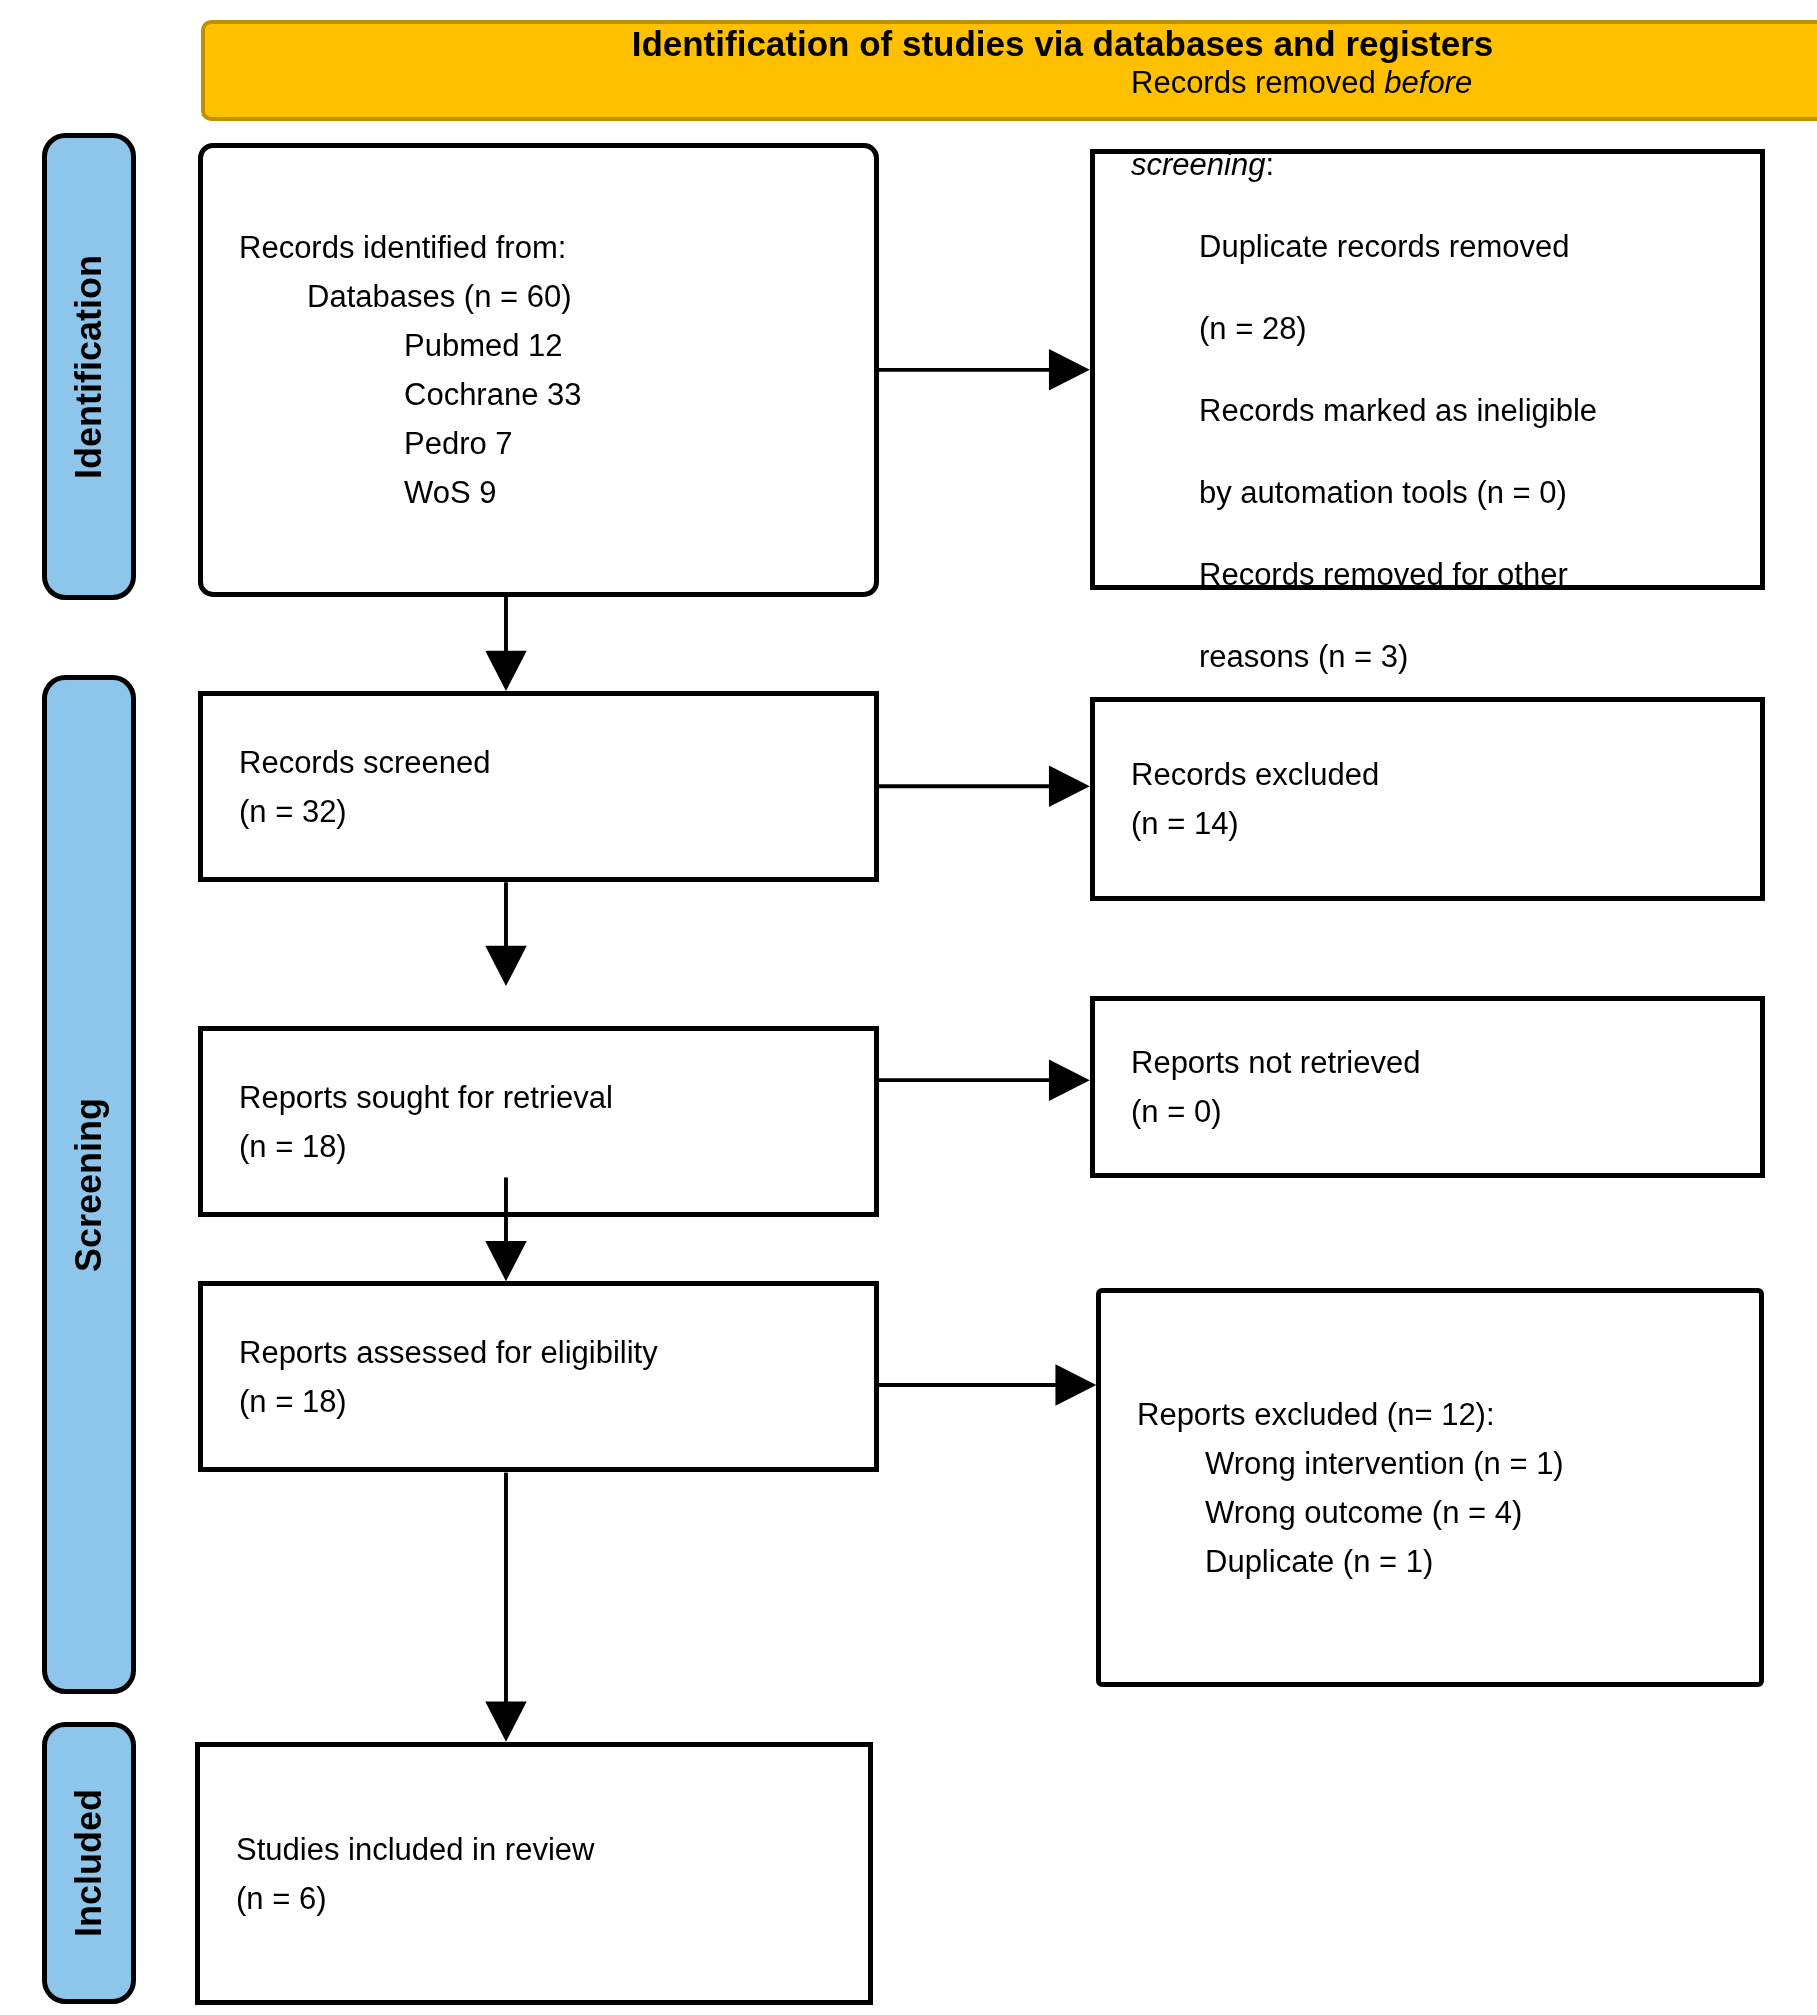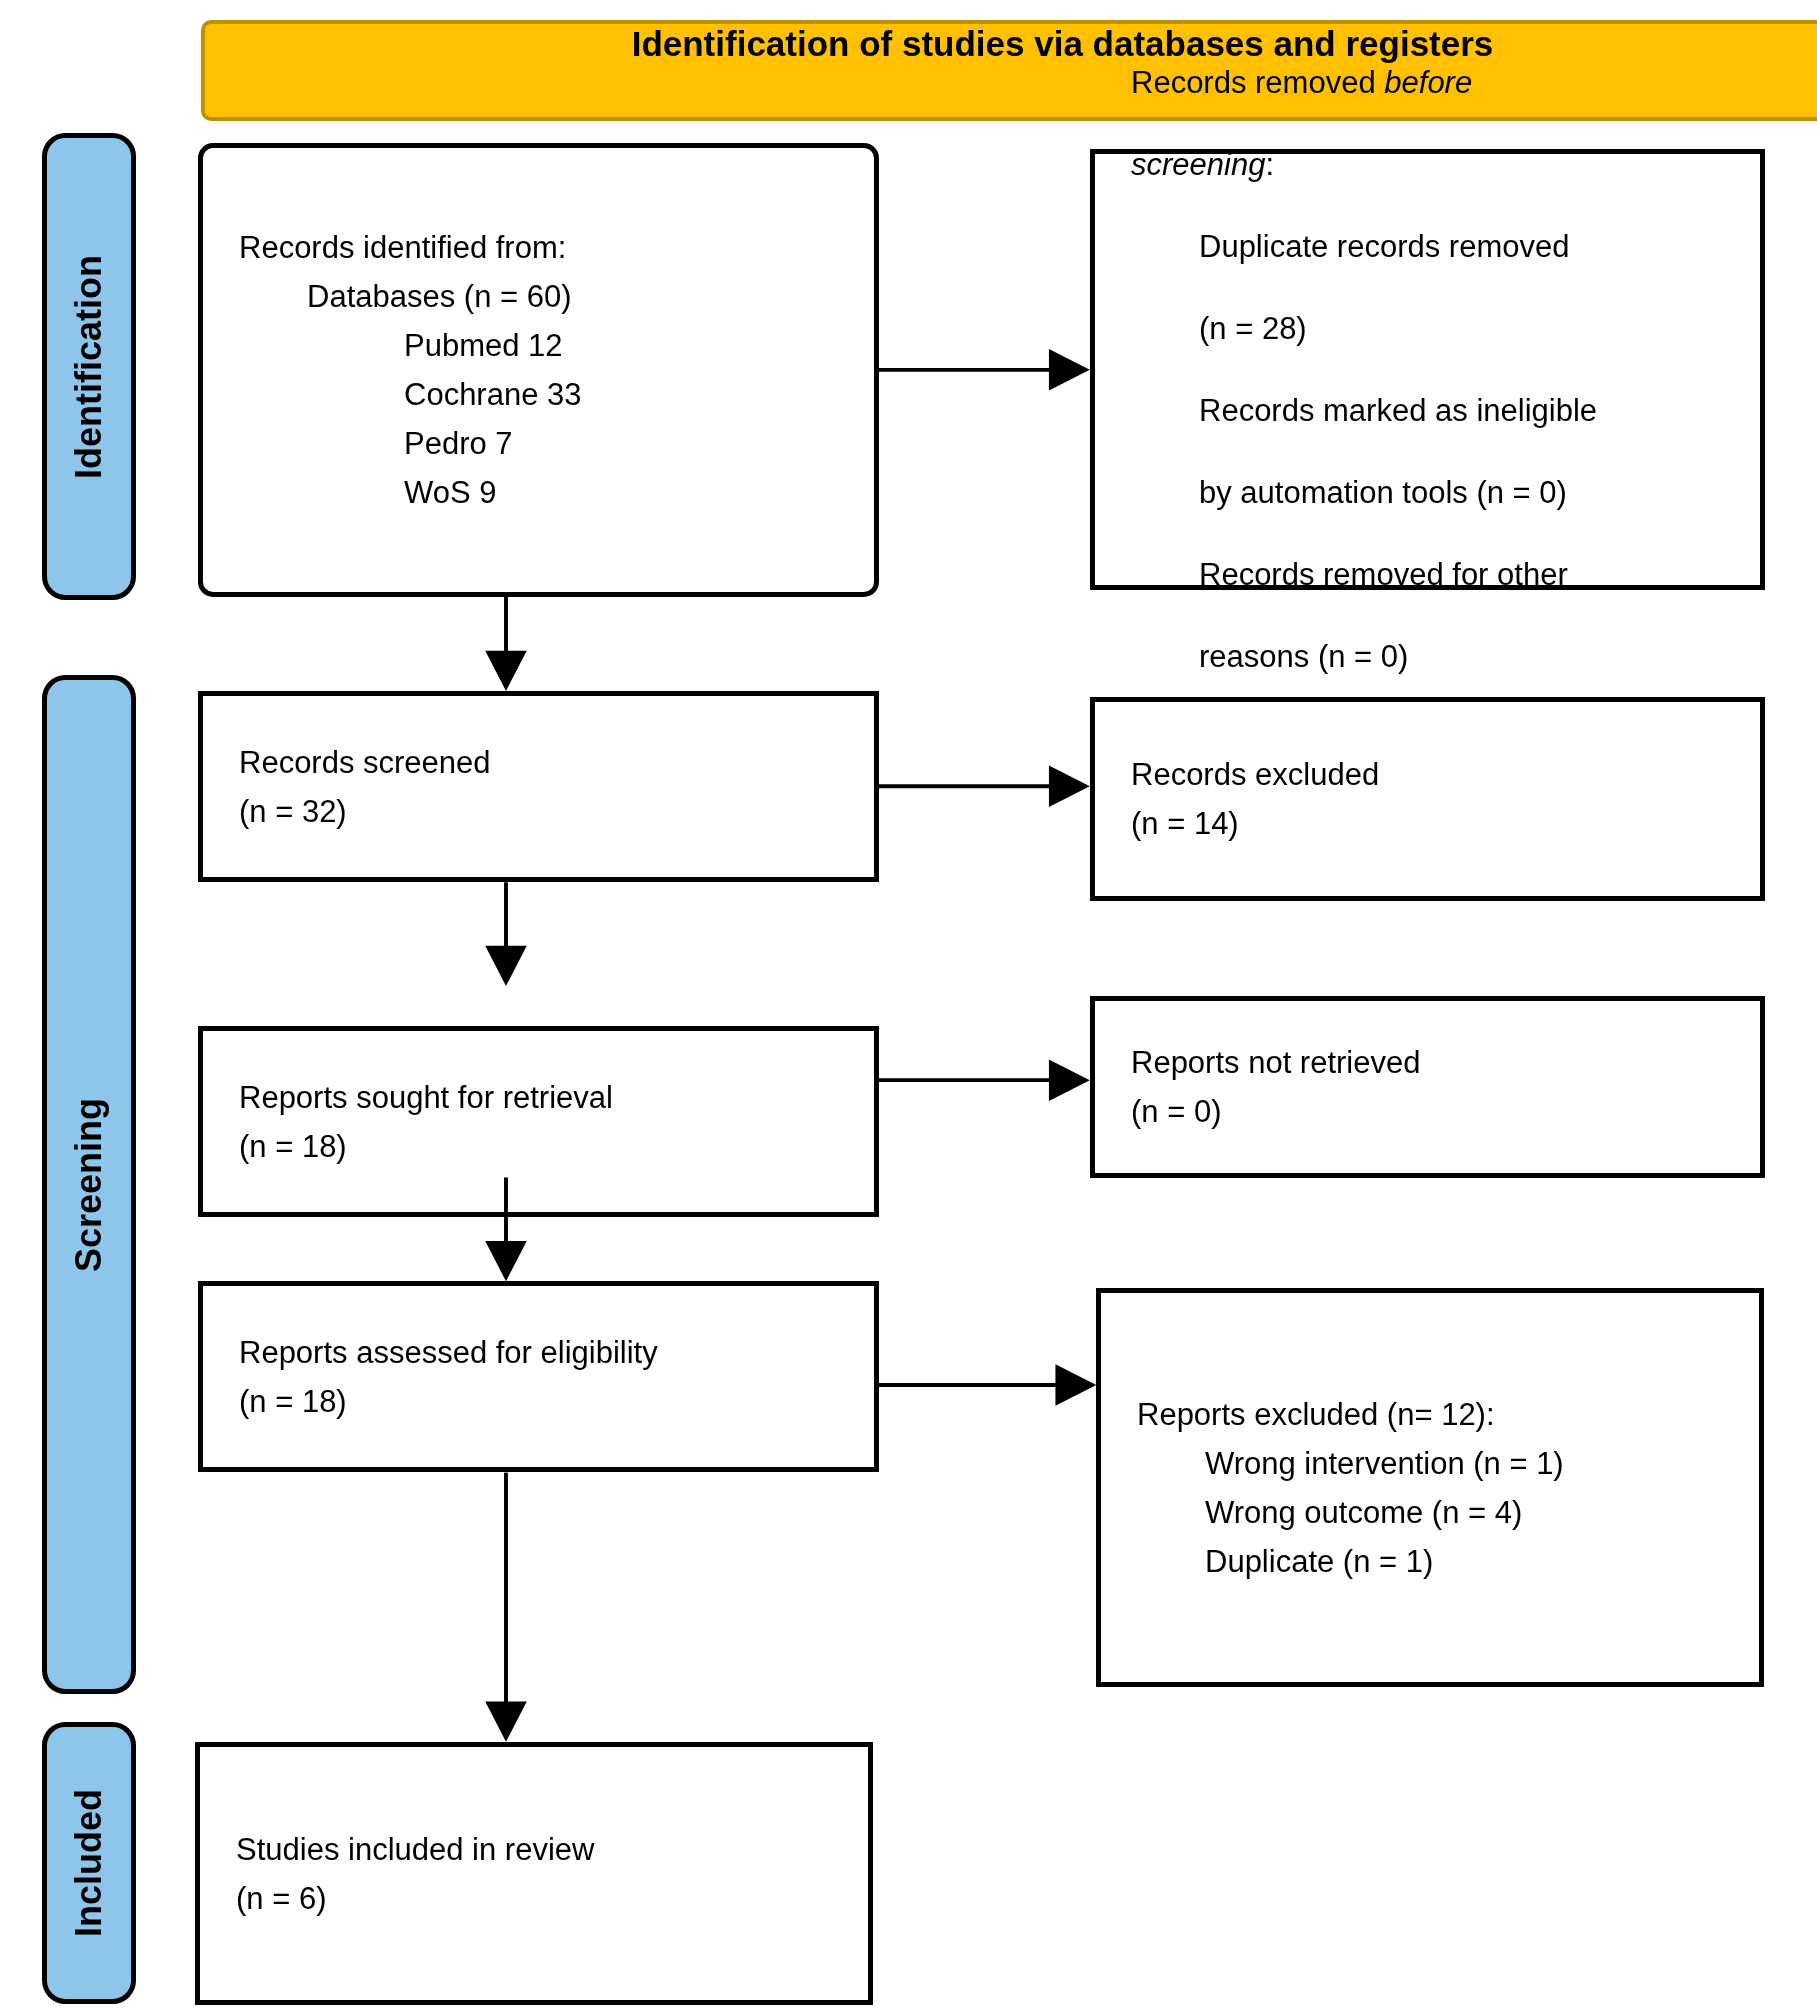--- a/index.html
+++ b/index.html
@@ -82,21 +82,21 @@
     </div>
 
   <div class="box" style="left:1090px;top:149px;width:675px;height:441px;gap:33px;">
       <div class="line"><span>Records removed </span><span class="it">before</span></div>
       <div class="line"><span class="it">screening</span><span>:</span></div>
       <div class="line ind1"><span>Duplicate records removed</span></div>
       <div class="line ind1"><span>(n = 28)</span></div>
       <div class="line ind1"><span>Records marked as ineligible</span></div>
       <div class="line ind1"><span>by automation tools (n = 0)</span></div>
       <div class="line ind1"><span>Records removed for other</span></div>
-      <div class="line ind1"><span>reasons (n = 0)</span></div>
+      <div class="line ind1"><span>reasons (n = 3)</span></div>
     </div>
 
   <div class="box" style="left:198px;top:691px;width:681px;height:191px;">
       <div class="line"><span>Records screened</span></div>
       <div class="line"><span>(n = 32)</span></div>
     </div>
 
   <div class="box" style="left:1090px;top:697px;width:675px;height:204px;">
       <div class="line"><span>Records excluded</span></div>
       <div class="line"><span>(n = 14)</span></div>
@@ -110,21 +110,21 @@
   <div class="box" style="left:1090px;top:996px;width:675px;height:182px;">
       <div class="line"><span>Reports not retrieved</span></div>
       <div class="line"><span>(n = 0)</span></div>
     </div>
 
   <div class="box" style="left:198px;top:1281px;width:681px;height:191px;">
       <div class="line"><span>Reports assessed for eligibility</span></div>
       <div class="line"><span>(n = 18)</span></div>
     </div>
 
-  <div class="box" style="left:1096px;top:1288px;width:668px;height:399px;">
+  <div class="box" style="left:1096px;top:1288px;width:668px;height:399px;border-radius:6px;">
       <div class="line"><span>Reports excluded (n= 12):</span></div>
       <div class="line ind1"><span>Wrong intervention (n = 1)</span></div>
       <div class="line ind1"><span>Wrong outcome (n = 4)</span></div>
       <div class="line ind1"><span>Duplicate (n = 1)</span></div>
     </div>
 
   <div class="box" style="left:195px;top:1742px;width:678px;height:263px;">
       <div class="line"><span>Studies included in review</span></div>
       <div class="line"><span>(n = 6)</span></div>
     </div>

